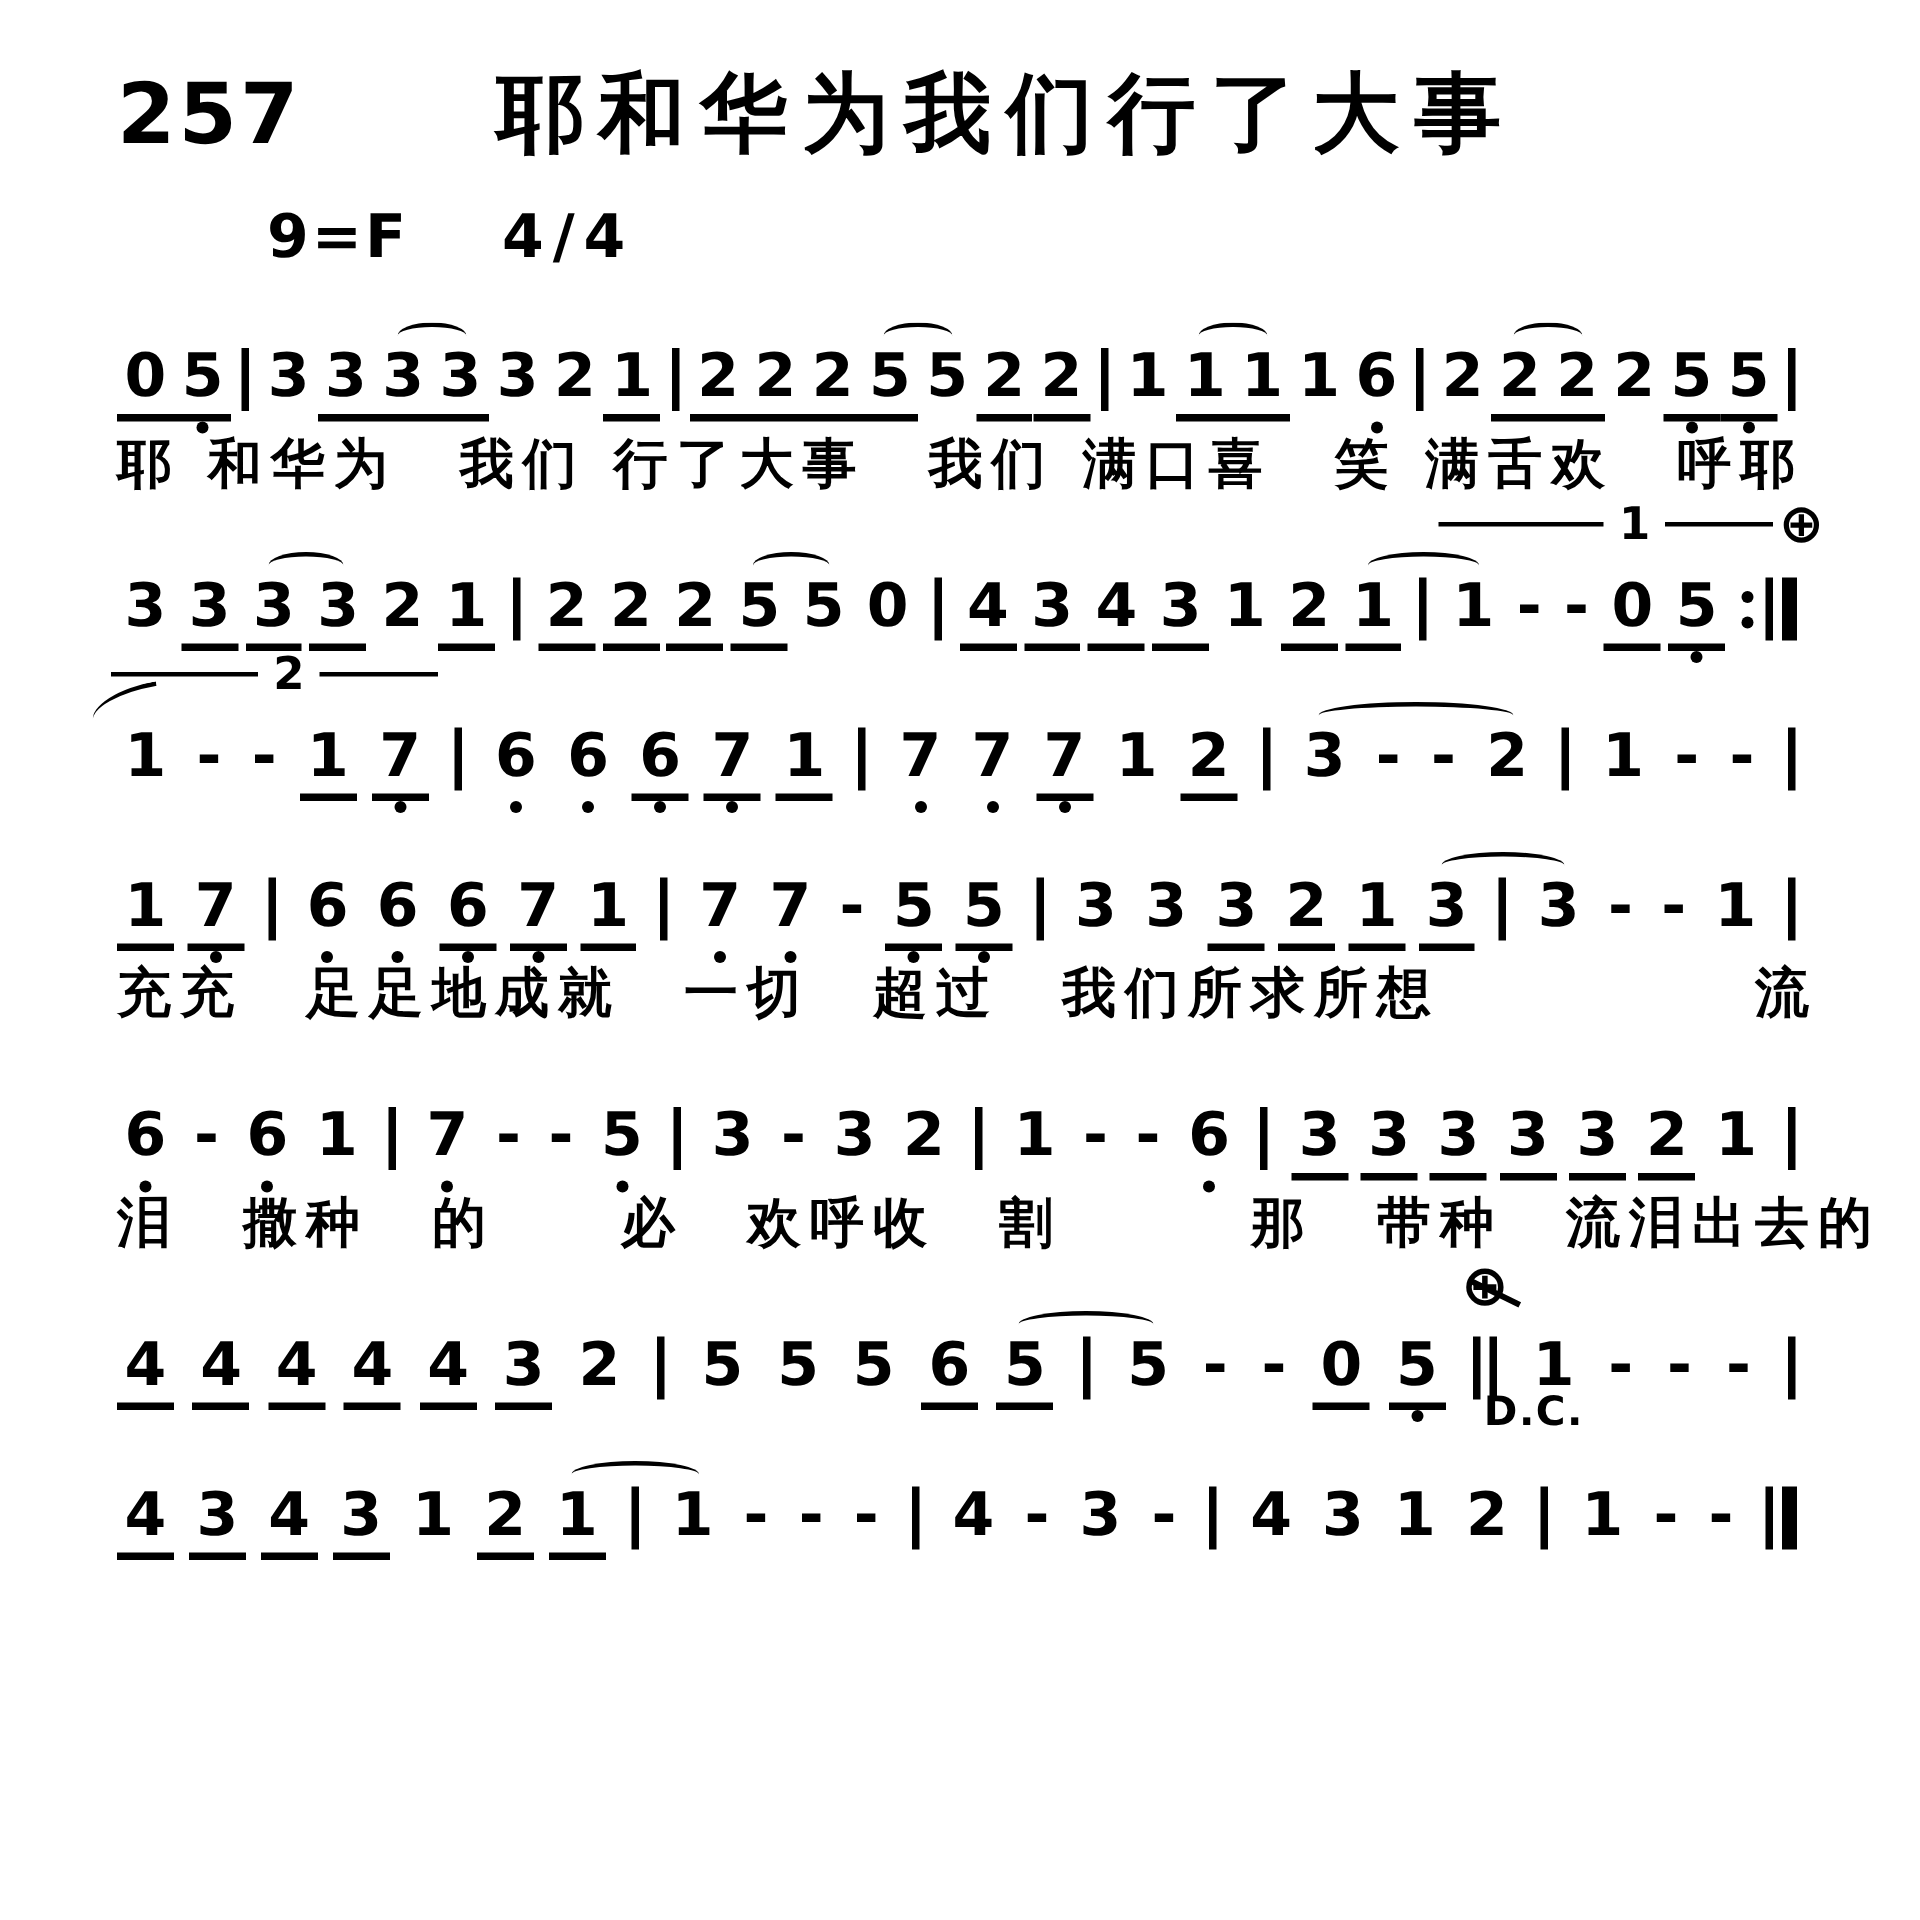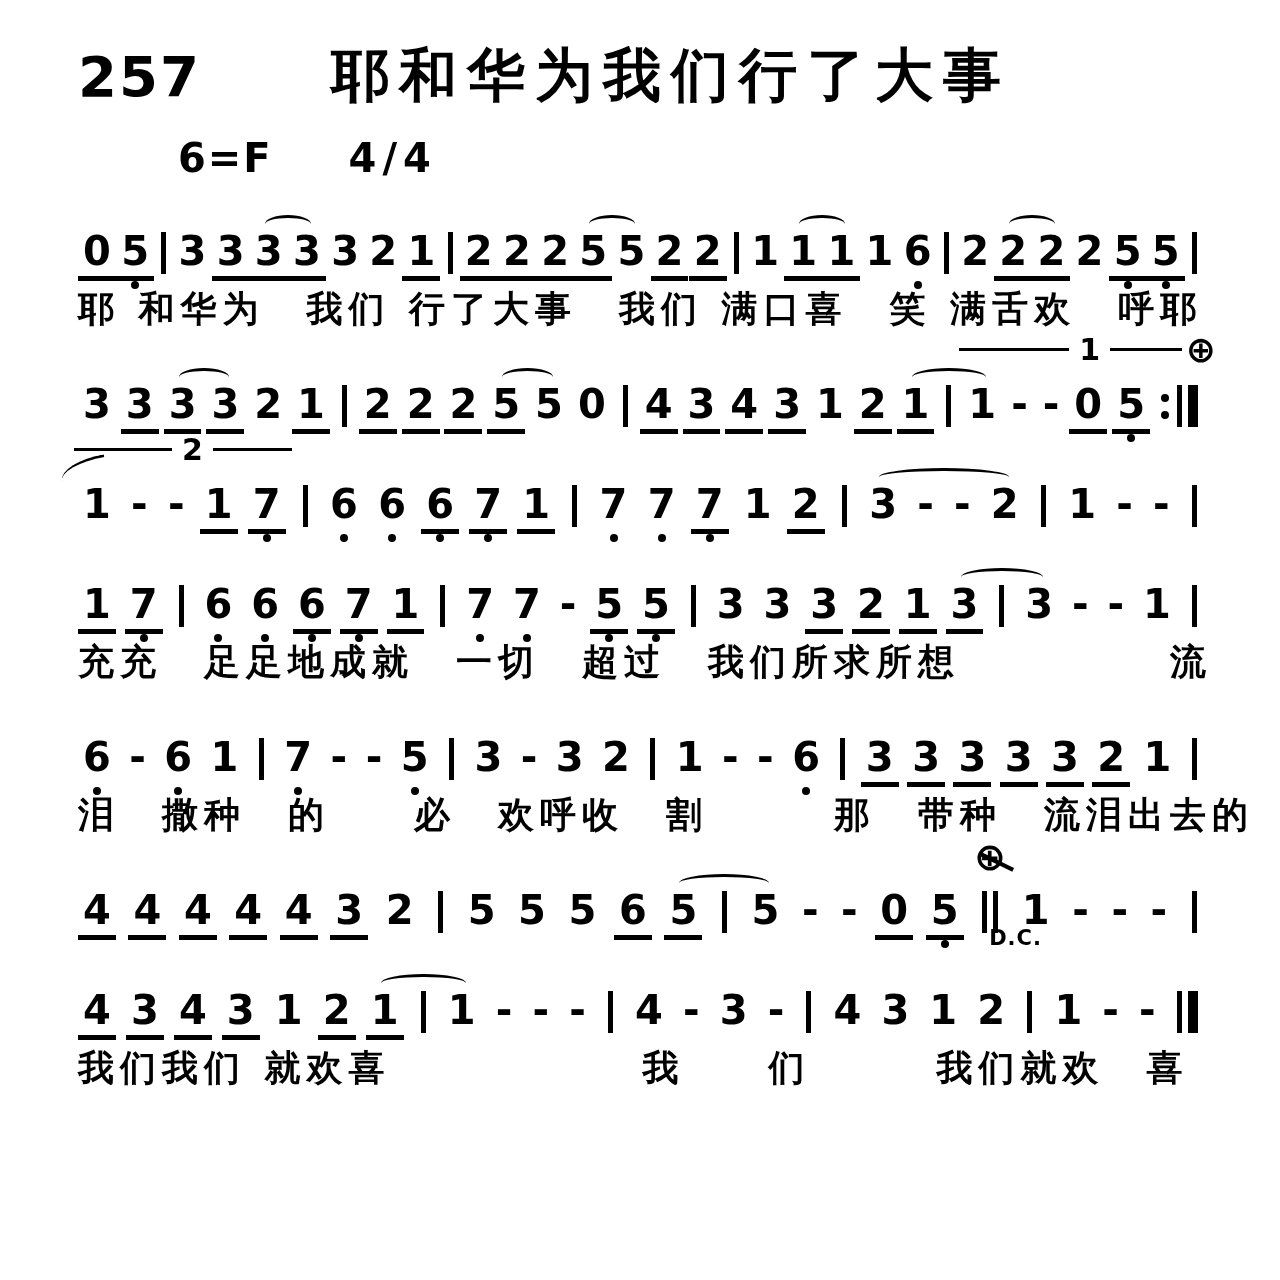--- a/index.html
+++ b/index.html
@@ -5,21 +5,21 @@
   html,body{margin:0;padding:0;background:#fff;}
   body{width:1280px;height:1280px;overflow:hidden;color:#000;
        font-family:"DejaVu Sans",sans-serif;-webkit-font-smoothing:antialiased;}
   .page{padding:44px 52px 0 78px;}
 
   
   .header{display:flex;align-items:flex-start;}
   .hymn-no{font-size:56px;font-weight:900;letter-spacing:2px;}
   .hymn-title{margin:0 0 0 130px;font-size:58px;font-weight:700;letter-spacing:10px;line-height:1.1;}
   .keyline{margin:26px 0 0 100px;font-size:40px;font-weight:900;letter-spacing:2px;}
-  .keyline .ts{margin-left:60px;letter-spacing:6px;}
+  .keyline .ts{margin-left:46px;letter-spacing:6px;}
 
   
   .system{margin-top:34px;}
   .notes-row{position:relative;display:flex;justify-content:space-between;
              align-items:flex-end;width:1126px;height:66px;}
   .note{font-size:40px;font-weight:900;line-height:50px;padding:0 5px;
         position:relative;border-bottom:5px solid transparent;}
   .note.u{border-bottom-color:#000;}
   .note.lo::after{content:"";position:absolute;left:50%;transform:translateX(-50%);
         bottom:-13px;width:8px;height:8px;border-radius:50%;background:#000;}
@@ -32,36 +32,36 @@
 
   .tie{position:absolute;top:0px;height:15px;border-top:3px solid #000;
        border-radius:50% 50% 0 0;}
   .ending{position:absolute;top:-20px;height:14px;border-top:3px solid #000;}
   .ending .lbl{position:absolute;top:-16px;left:45%;background:#fff;padding:0 10px;
        font-size:30px;font-weight:900;line-height:1;}
   .ending .coda-end{position:absolute;right:-12px;top:-19px;font-size:36px;font-weight:900;line-height:1;background:#fff;padding-left:4px;}
   .leftarc{position:absolute;width:46px;height:16px;border-top:3px solid #000;
        border-radius:100% 0 0 0;transform:rotate(-10deg);}
   .coda{position:absolute;top:-36px;font-size:38px;font-weight:900;line-height:1;}
-  .dctext{position:absolute;top:52px;font-size:21px;font-weight:900;letter-spacing:1px;}
+  .dctext{position:absolute;top:52px;font-size:27px;font-weight:900;letter-spacing:1px;}
   .slantline{position:absolute;top:-14px;width:36px;border-top:4px solid #000;transform:rotate(26deg);}
 
   .lyrics-line{margin-top:4px;font-size:36px;font-weight:900;letter-spacing:6px;
        white-space:pre;width:1170px;}
 </style>
 </head>
 <body>
 
 <div class="page">
   <div class="header">
     <span class="hymn-no">257</span>
     <h1 class="hymn-title">耶和华为我们行了大事</h1>
   </div>
   <div class="keyline">
-    <span class="ks">6=F</span>
+    <span class="ks">9=F</span>
     <span class="ts">4/4</span>
   </div>
   <div>
       <div class="system">
         <div class="notes-row">
           <span class="note u">0</span>
           <span class="note u lo">5</span>
           <span class="bar"></span>
           <span class="note">3</span>
           <span class="note u">3</span>
@@ -310,16 +310,15 @@
           <span class="bar"></span>
           <span class="note">1</span>
           <span class="note">-</span>
           <span class="note">-</span>
           <span class="barwrap">
             <span class="b"></span>
             <span class="b thick"></span>
           </span>
           <div class="tie" style="left: 303.2px; width: 84.6px;"></div>
         </div>
-        <div class="lyrics-line">我们我们 就欢喜　　　　　　我　　们　　　我们就欢　喜</div>
       </div>
     </div>
 </div>
 
 </body></html>

